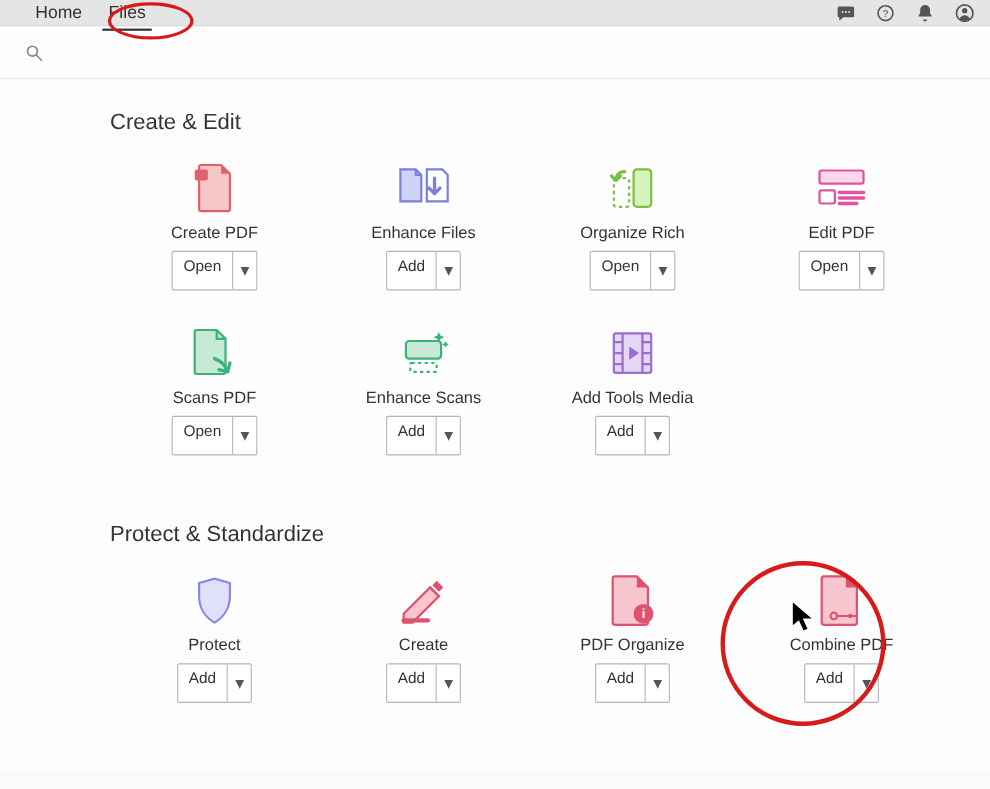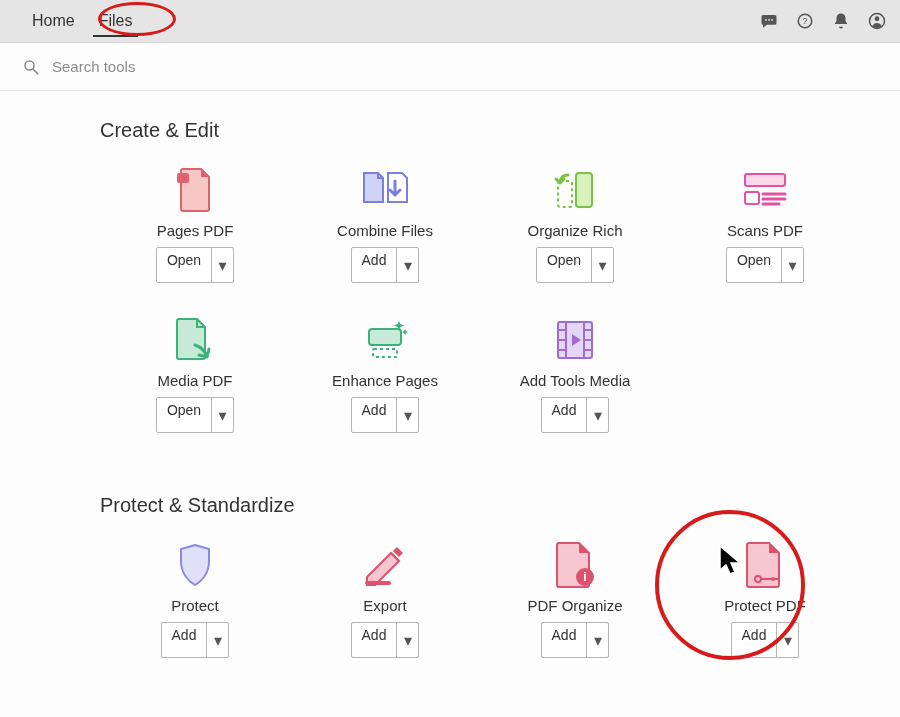--- a/index.html
+++ b/index.html
@@ -6,21 +6,21 @@
   body {
     margin: 0;
     font-family: -apple-system, BlinkMacSystemFont, "Segoe UI", Arial, sans-serif;
     background: #fafafa;
     width: 900px;
     height: 717px;
     overflow: hidden;
     color: #333;
   }
   .topbar {
-    height: 43px;
+    height: 24px;
     background: #e5e5e5;
     border-bottom: 1px solid #d5d5d5;
     display: flex;
     align-items: center;
     padding: 0 14px 0 20px;
   }
   .topbar .tab {
     font-size: 16px;
     color: #333;
     padding: 0 12px;
@@ -187,53 +187,52 @@
   </div>
 </div>
 
 <div class="searchrow">
   <span class="icon">
     <svg width="18" height="18" viewBox="0 0 24 24">
         <circle cx="10" cy="10" r="6" fill="none" stroke="#888" stroke-width="2"></circle>
         <line x1="15" y1="15" x2="21" y2="21" stroke="#888" stroke-width="2" stroke-linecap="round"></line>
       </svg>
   </span>
-  <input type="text" placeholder="Search tools" style="">
 </div>
 
 <div class="content">
 
   <div class="section-title">Create &amp; Edit</div>
   <div class="grid">
 
     <div class="tool">
       <div class="icon-holder">
         <svg width="40" height="46" viewBox="0 0 40 46">
             <path d="M8 2h18l8 8v32a2 2 0 0 1-2 2H8a2 2 0 0 1-2-2V4a2 2 0 0 1 2-2z" fill="#f7c6c6" stroke="#e0616e" stroke-width="2"></path>
             <path d="M26 2v8h8" fill="#e0616e"></path>
             <rect x="2" y="6" width="12" height="10" rx="2" fill="#e0616e"></rect>
           </svg>
       </div>
-      <div class="tool-label">Pages PDF</div>
+      <div class="tool-label">Create PDF</div>
       <div class="btn-split">
         <span class="main">Open</span>
         <span class="caret">▾</span>
       </div>
     </div>
 
     <div class="tool">
       <div class="icon-holder">
         <svg width="50" height="46" viewBox="0 0 50 46">
             <path d="M4 6h14l5 5v24H4z" fill="#cfd3f5" stroke="#7a7fe0" stroke-width="2"></path>
             <path d="M28 6h14l5 5v24H28z" fill="#fff" stroke="#7a7fe0" stroke-width="2"></path>
             <path d="M18 6v5h5" fill="none" stroke="#7a7fe0" stroke-width="2"></path>
             <path d="M35 14v14m-5-5 5 5 5-5" fill="none" stroke="#7a7fe0" stroke-width="3" stroke-linecap="round" stroke-linejoin="round"></path>
           </svg>
       </div>
-      <div class="tool-label">Combine Files</div>
+      <div class="tool-label">Enhance Files</div>
       <div class="btn-split">
         <span class="main">Add</span>
         <span class="caret">▾</span>
       </div>
     </div>
 
     <div class="tool">
       <div class="icon-holder">
         <svg width="46" height="46" viewBox="0 0 46 46">
             <rect x="24" y="6" width="16" height="34" rx="3" fill="#d7f2bd" stroke="#7bc043" stroke-width="2"></rect>
@@ -251,52 +250,52 @@
     <div class="tool">
       <div class="icon-holder">
         <svg width="48" height="40" viewBox="0 0 48 40">
             <rect x="4" y="4" width="40" height="12" rx="2" fill="#fbd8ec" stroke="#e152a4" stroke-width="2"></rect>
             <rect x="4" y="22" width="14" height="12" rx="2" fill="#fff" stroke="#e152a4" stroke-width="2"></rect>
             <line x1="22" y1="24" x2="44" y2="24" stroke="#e152a4" stroke-width="3" stroke-linecap="round"></line>
             <line x1="22" y1="29" x2="44" y2="29" stroke="#e152a4" stroke-width="3" stroke-linecap="round"></line>
             <line x1="22" y1="34" x2="38" y2="34" stroke="#e152a4" stroke-width="3" stroke-linecap="round"></line>
           </svg>
       </div>
-      <div class="tool-label">Scans PDF</div>
+      <div class="tool-label">Edit PDF</div>
       <div class="btn-split">
         <span class="main">Open</span>
         <span class="caret">▾</span>
       </div>
     </div>
 
     <div class="tool">
       <div class="icon-holder">
         <svg width="44" height="46" viewBox="0 0 44 46">
             <path d="M6 2h18l8 8v30a2 2 0 0 1-2 2H6a2 2 0 0 1-2-2V4a2 2 0 0 1 2-2z" fill="#c7ead6" stroke="#3bb27a" stroke-width="2"></path>
             <path d="M24 2v8h8" fill="none" stroke="#3bb27a" stroke-width="2"></path>
             <path d="M22 28c6 2 10 6 12 12m0 0 2-8m-2 8-8-2" fill="none" stroke="#3bb27a" stroke-width="3" stroke-linecap="round" stroke-linejoin="round"></path>
           </svg>
       </div>
-      <div class="tool-label">Media PDF</div>
+      <div class="tool-label">Scans PDF</div>
       <div class="btn-split">
         <span class="main">Open</span>
         <span class="caret">▾</span>
       </div>
     </div>
 
     <div class="tool">
       <div class="icon-holder">
         <svg width="48" height="46" viewBox="0 0 48 46">
             <rect x="8" y="12" width="32" height="16" rx="3" fill="#c7ead6" stroke="#3bb27a" stroke-width="2"></rect>
             <rect x="12" y="32" width="24" height="8" rx="1" fill="none" stroke="#3bb27a" stroke-width="2" stroke-dasharray="3 3"></rect>
             <path d="M38 4l1.5 3L43 8.5 39.5 10 38 13l-1.5-3L33 8.5 36.5 7z" fill="#3bb27a"></path>
             <path d="M44 12l1 2 2 1-2 1-1 2-1-2-2-1 2-1z" fill="#3bb27a"></path>
           </svg>
       </div>
-      <div class="tool-label">Enhance Pages</div>
+      <div class="tool-label">Enhance Scans</div>
       <div class="btn-split">
         <span class="main">Add</span>
         <span class="caret">▾</span>
       </div>
     </div>
 
     <div class="tool">
       <div class="icon-holder">
         <svg width="42" height="44" viewBox="0 0 42 44">
             <rect x="4" y="4" width="34" height="36" rx="2" fill="#e4d6f4" stroke="#9b6ed0" stroke-width="2"></rect>
@@ -338,21 +337,21 @@
 
     <div class="tool">
       <div class="icon-holder">
         <svg width="48" height="44" viewBox="0 0 48 44">
             <path d="M6 34l24-24 8 8-24 24H6z" fill="#f7c6cf" stroke="#e0516e" stroke-width="2"></path>
             <path d="M30 10l8 8" stroke="#e0516e" stroke-width="2"></path>
             <path d="M36 4l6 6-4 4-6-6z" fill="#e0516e"></path>
             <line x1="6" y1="40" x2="28" y2="40" stroke="#e0516e" stroke-width="4" stroke-linecap="round"></line>
           </svg>
       </div>
-      <div class="tool-label">Export</div>
+      <div class="tool-label">Create</div>
       <div class="btn-split">
         <span class="main">Add</span>
         <span class="caret">▾</span>
       </div>
     </div>
 
     <div class="tool">
       <div class="icon-holder">
         <svg width="44" height="48" viewBox="0 0 44 48">
             <path d="M6 2h20l10 10v32a2 2 0 0 1-2 2H6a2 2 0 0 1-2-2V4a2 2 0 0 1 2-2z" fill="#f7c6cf" stroke="#e0516e" stroke-width="2"></path>
@@ -371,21 +370,21 @@
     <div class="tool">
       <div class="icon-holder">
         <svg width="44" height="48" viewBox="0 0 44 48">
             <path d="M6 2h20l10 10v32a2 2 0 0 1-2 2H6a2 2 0 0 1-2-2V4a2 2 0 0 1 2-2z" fill="#f7c6cf" stroke="#e0516e" stroke-width="2"></path>
             <path d="M26 2v10h10" fill="#e0516e"></path>
             <circle cx="15" cy="38" r="3" fill="none" stroke="#e0516e" stroke-width="2"></circle>
             <line x1="18" y1="38" x2="36" y2="38" stroke="#e0516e" stroke-width="2"></line>
             <circle cx="30" cy="38" r="2" fill="#e0516e"></circle>
           </svg>
       </div>
-      <div class="tool-label">Protect PDF</div>
+      <div class="tool-label">Combine PDF</div>
       <div class="btn-split">
         <span class="main">Add</span>
         <span class="caret">▾</span>
       </div>
     </div>
 
   </div>
 </div>
 
 <div class="circle-annotation-tools"></div>

